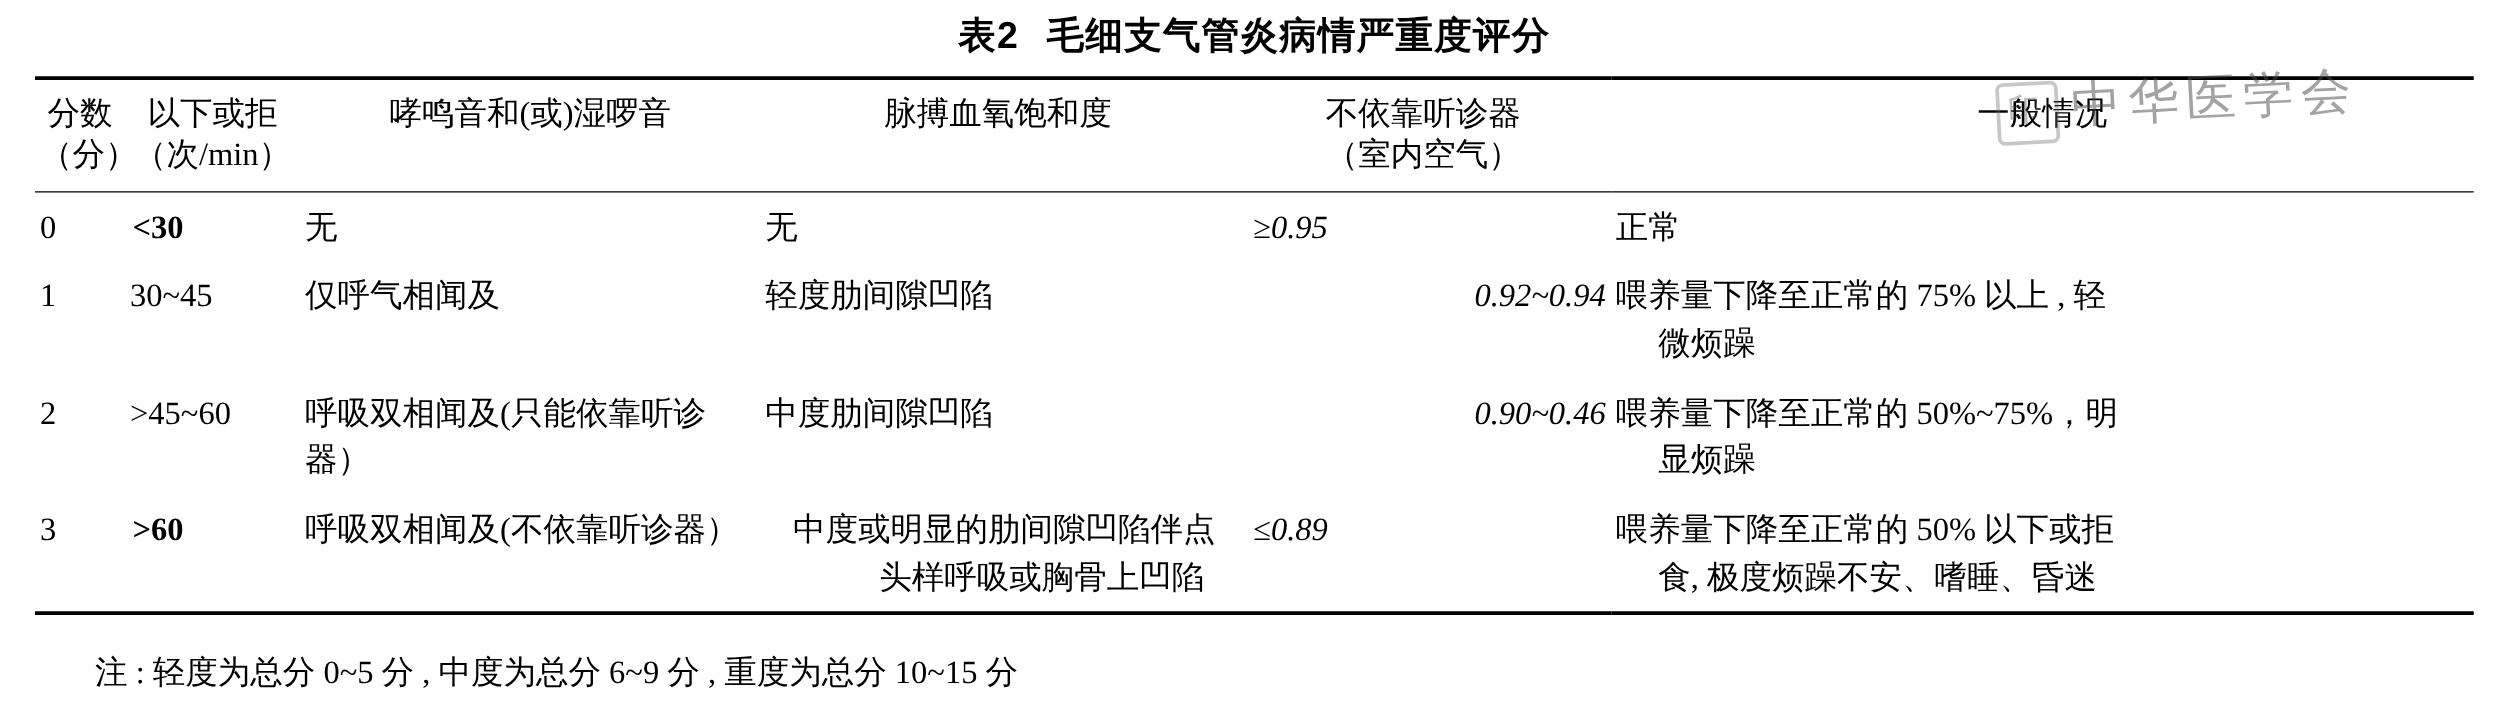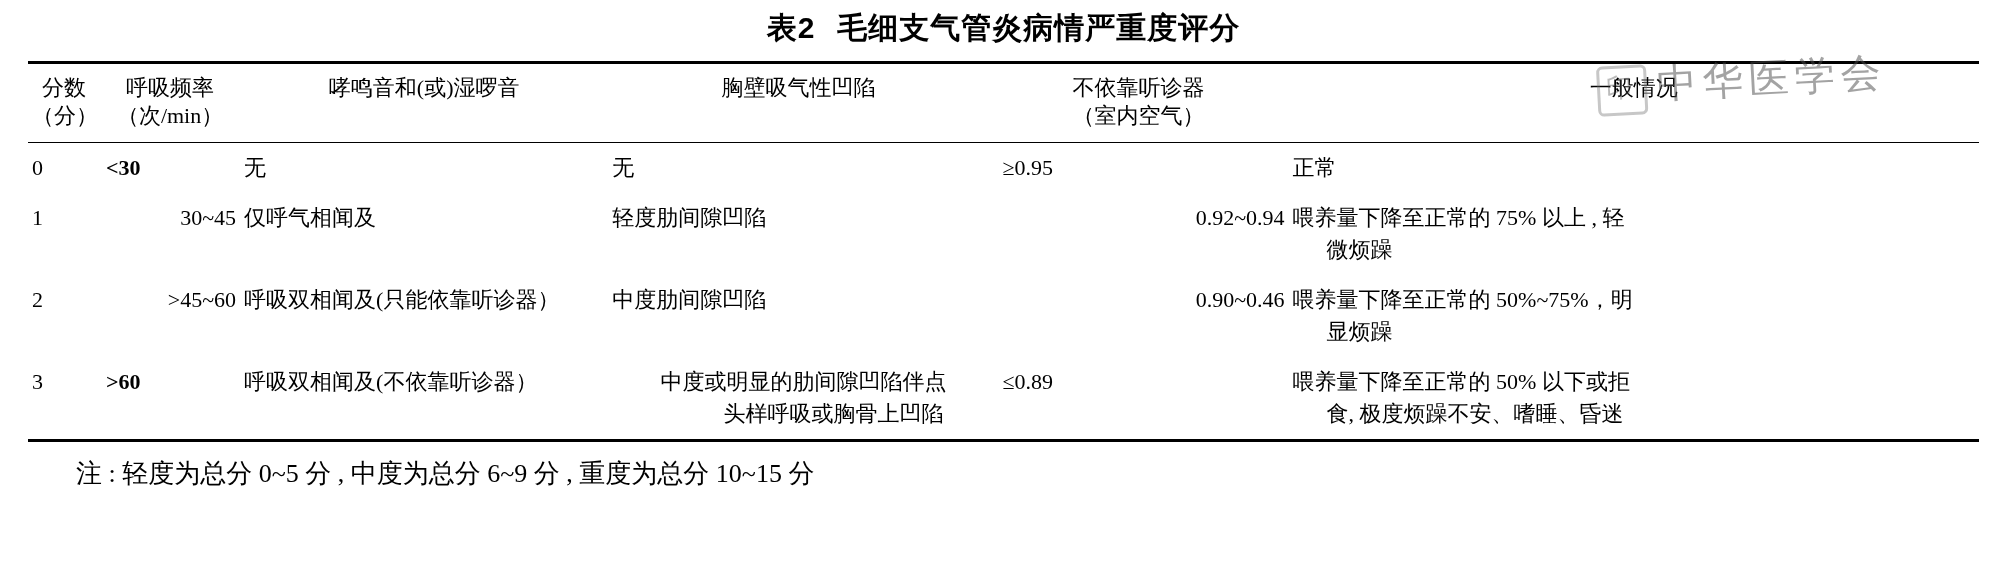--- a/index.html
+++ b/index.html
@@ -30,21 +30,21 @@
     padding-bottom: 12px;
     font-family: "Liberation Sans", "DejaVu Sans", sans-serif;
   }
   .table-caption .caption-num {
     margin-right: 22px;
   }
   table.score-table {
     width: 100%;
     border-collapse: collapse;
     table-layout: fixed;
-    font-size: 22px;
+    font-size: 26px;
   }
   table.score-table thead th {
     font-weight: normal;
     vertical-align: top;
     padding: 10px 4px 12px 4px;
     line-height: 1.28;
     text-align: center;
   }
   .rule-top {
     border-top: 3px solid #000;
@@ -63,38 +63,39 @@
   
   col.c0 { width: 72px; }
   col.c1 { width: 140px; }
   col.c2 { width: 368px; }
   col.c3 { width: 380px; }
   col.c4 { width: 300px; }
   col.c5 { width: 690px; }
 
   th.h0, td.c0 { text-align: left; padding-left: 2px; }
   th.h1 { text-align: center; }
-  td.c1 { text-align: right; padding-right: 26px; }
+  td.c1 { padding-right: 26px; }
   td.c1.left { text-align: left; padding-left: 6px; padding-right: 0; font-weight: bold; }
   th.h2, td.c2 { text-align: left; padding-left: 14px; }
   th.h2 { text-align: center; padding-left: 0; }
   th.h3 { text-align: center; }
   td.c3 { text-align: left; padding-left: 14px; }
   td.c3.ind { text-align: center; padding-left: 14px; }
   th.h4 { text-align: center; }
-  td.c4 { text-align: right; padding-right: 44px; }
+  td.c4 { text-align: right; padding-right: 44px; font-style: italic; }
   td.c4.left { text-align: left; padding-left: 14px; padding-right: 0; }
   th.h5, td.c5 { text-align: left; padding-left: 18px; margin-top: 42px; }
   th.h5 { text-align: center; padding-left: 0; }
 
   .hline2 { display: block; }
   .note {
     font-size: 26px;
     padding: 14px 0 0 48px;
     line-height: 1.4;
+    margin-top: 14px;
   }
   .stamp {
     position: absolute;
     right: 110px;
     top: 52px;
     width: 300px;
     height: 64px;
     opacity: 0.5;
     pointer-events: none;
     color: #4a4a4a;
@@ -142,28 +143,28 @@
         <col class="c4">
         <col class="c5">
     </colgroup>
     <thead>
       <tr class="rule-top rule-mid">
         <th class="h0">
           <span class="hline2">分数</span>
           <span class="hline2">（分）</span>
         </th>
         <th class="h1">
-          <span class="hline2">呼吸频率</span>
+          <span class="hline2">以下或拒</span>
           <span class="hline2">（次/min）</span>
         </th>
         <th class="h2">
           <span class="hline2">哮鸣音和(或)湿啰音</span>
         </th>
         <th class="h3">
-          <span class="hline2">胸壁吸气性凹陷</span>
+          <span class="hline2">脉搏血氧饱和度</span>
         </th>
         <th class="h4">
           <span class="hline2">不依靠听诊器</span>
           <span class="hline2">（室内空气）</span>
         </th>
         <th class="h5">
           <span class="hline2">一般情况</span>
         </th>
       </tr>
     </thead>

